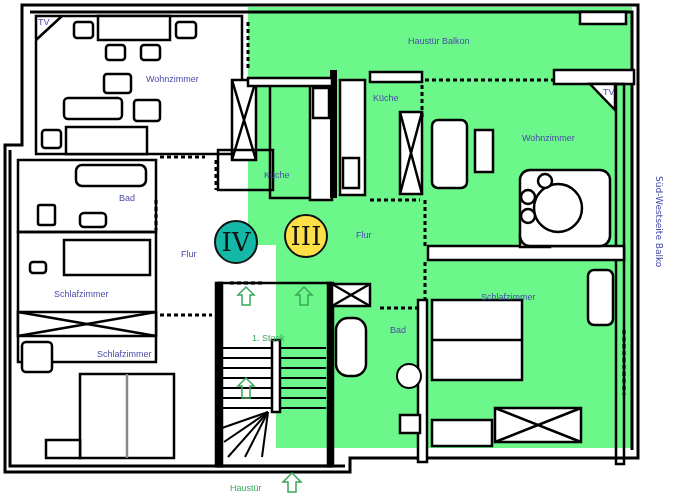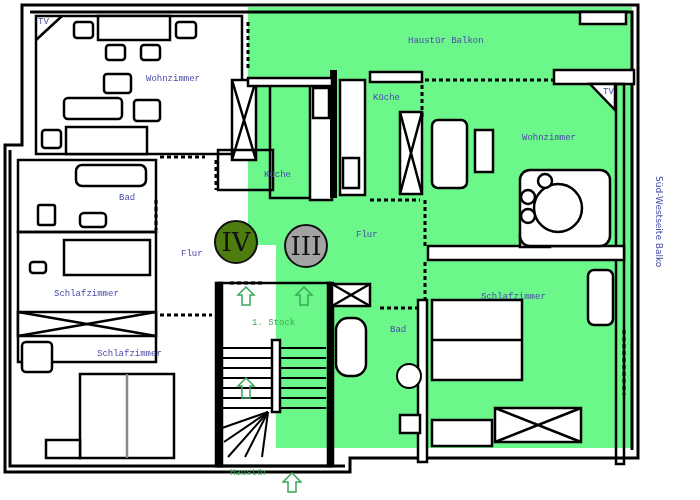--- a/index.html
+++ b/index.html
@@ -1,19 +1,19 @@
 <!DOCTYPE html>
 <html><head>
 <meta charset="utf-8">
 <style>
   html, body { margin:0; padding:0; background:#ffffff; }
   body { width:700px; height:500px; position:relative; overflow:hidden; font-family:"DejaVu Sans", sans-serif; }
   #plan { position:absolute; left:0; top:0; }
-  .lbl { position:absolute; font-size:9px; color:#4a4aa8; white-space:nowrap; font-family:Liberation Mono, monospace; }
-  .lbl.green { color:#3aa85a; }
+  .lbl { position:absolute; font-size:9px; color:#4a4aa8; white-space:nowrap; font-family:Liberation Sans, sans-serif; }
+  .lbl.green { color:#3aa85a;margin-top:15px; }
   .badge { position:absolute; width:44px; height:44px; border-radius:50%; border:2px solid #111; box-sizing:border-box; display:flex; align-items:center; justify-content:center; font-family:"DejaVu Serif", serif; font-size:26px; color:#111; }
   .vert { position:absolute; transform:rotate(90deg); transform-origin:left top; font-size:9px; color:#4a4aa8; white-space:nowrap; }
 </style>
 </head>
 <body>
 
 <svg id="plan" width="700" height="500" viewBox="0 0 700 500" xmlns="http://www.w3.org/2000/svg">
 
   <g>
     <rect x="248" y="7" width="384" height="238" fill="#6cf78a"></rect>
@@ -144,22 +144,22 @@
   </g>
 
   <g fill="none" stroke="#3aa85a" stroke-width="1.5">
     <path d="M242,305 L242,295 L238,295 L246,287 L254,295 L250,295 L250,305 Z"></path>
     <path d="M300,305 L300,295 L296,295 L304,287 L312,295 L308,295 L308,305 Z"></path>
     <path d="M242,398 L242,386 L238,386 L246,378 L254,386 L250,386 L250,398 Z"></path>
     <path d="M288,492 L288,482 L283,482 L292,473 L301,482 L296,482 L296,492 Z"></path>
   </g>
 </svg>
 
-<div class="badge" style="left:214px;top:220px;background:#4d7c0f;">IV</div>
-<div class="badge" style="left:284px;top:224px;background:#a3a3a3;">III</div>
+<div class="badge" style="left:214px;top:220px;background:#14b8a6;">IV</div>
+<div class="badge" style="left:284px;top:214px;background:#fde047;">III</div>
 
 <span class="lbl" style="left:38px;top:17px;">TV</span>
 <span class="lbl" style="left:146px;top:74px;">Wohnzimmer</span>
 <span class="lbl" style="left:264px;top:170px;">Küche</span>
 <span class="lbl" style="left:119px;top:193px;">Bad</span>
 <span class="lbl" style="left:181px;top:249px;">Flur</span>
 <span class="lbl" style="left:54px;top:289px;">Schlafzimmer</span>
 <span class="lbl" style="left:97px;top:349px;">Schlafzimmer</span>
 
 <span class="lbl green" style="left:252px;top:318px;">1. Stock</span>

